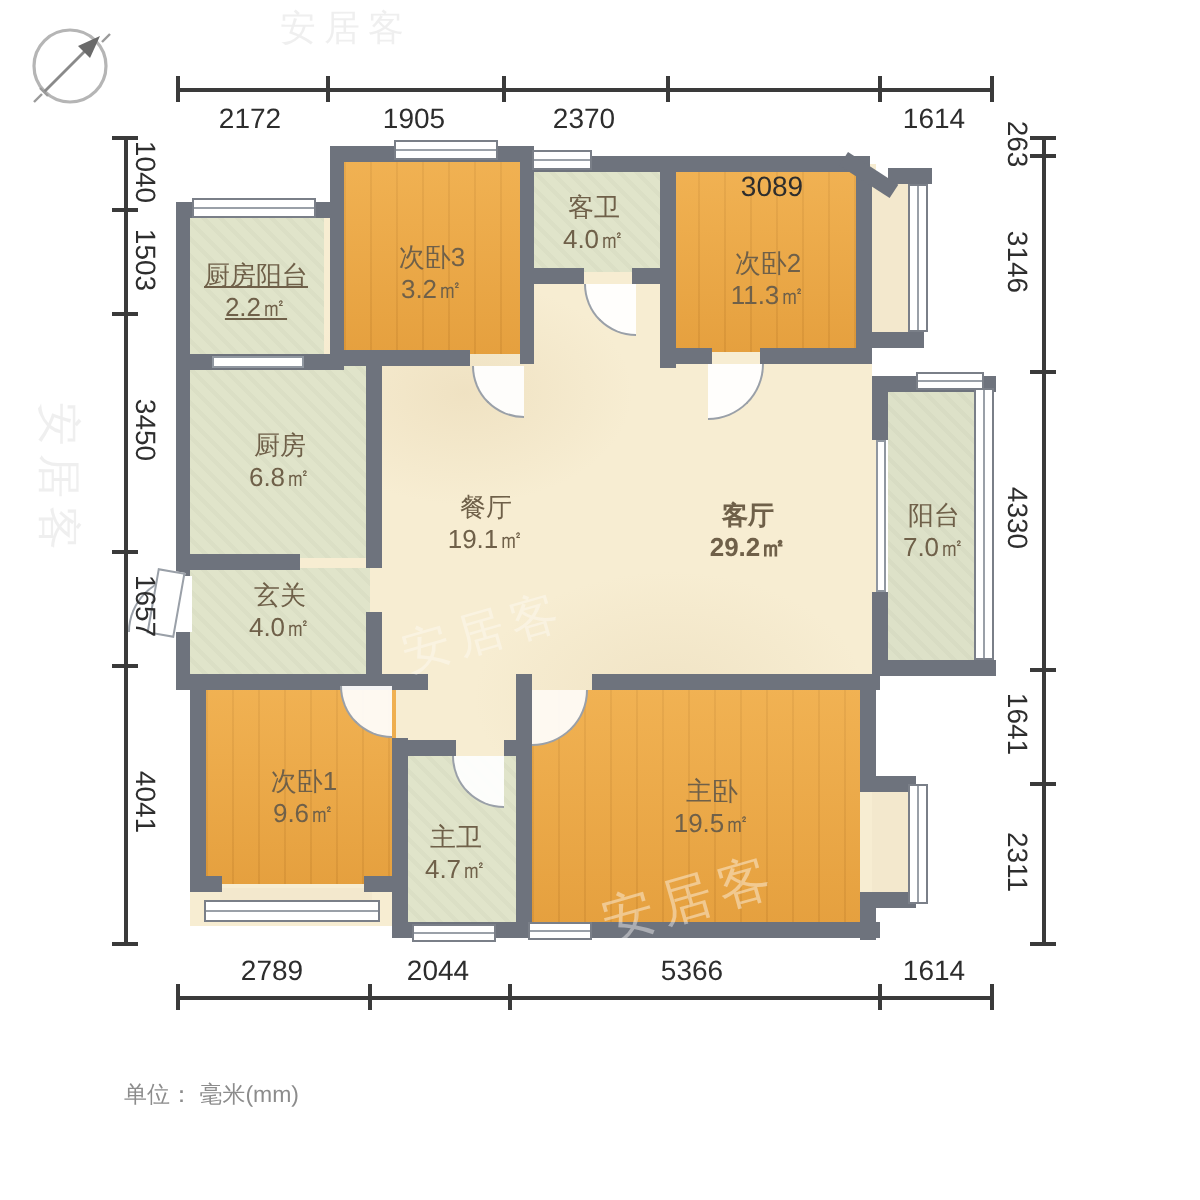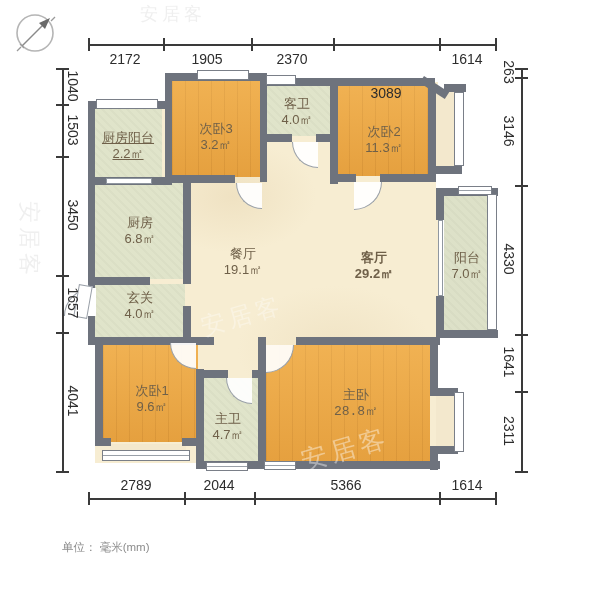--- a/index.html
+++ b/index.html
@@ -92,23 +92,23 @@
       <div>4.0㎡</div>
     </div>
     <div class="room-label" style="left:152px;top:399px;">
       <div>次卧1</div>
       <div>9.6㎡</div>
     </div>
     <div class="room-label" style="left:228px;top:427px;">
       <div>主卫</div>
       <div>4.7㎡</div>
     </div>
-    <div class="room-label" style="left:356px;top:404px;font-family:Liberation Mono, monospace;">
+    <div class="room-label" style="left:356px;top:404px;">
       <div>主卧</div>
-      <div>28.8㎡</div>
+      <div>19.5㎡</div>
     </div>
 
     <div class="abs dimline" style="left:88px;top:44px;width:407px;height:2px;"></div>
     <div class="abs dimline" style="left:88px;top:498px;width:407px;height:2px;"></div>
     <div class="abs dimline" style="left:62px;top:68px;width:2px;height:403px;"></div>
     <div class="abs dimline" style="left:521px;top:68px;width:2px;height:403px;"></div>
 
     <div class="dim" style="left:90px;top:51px;width:70px;">2172</div>
     <div class="dim" style="left:172px;top:51px;width:70px;">1905</div>
     <div class="dim" style="left:257px;top:51px;width:70px;">2370</div>

